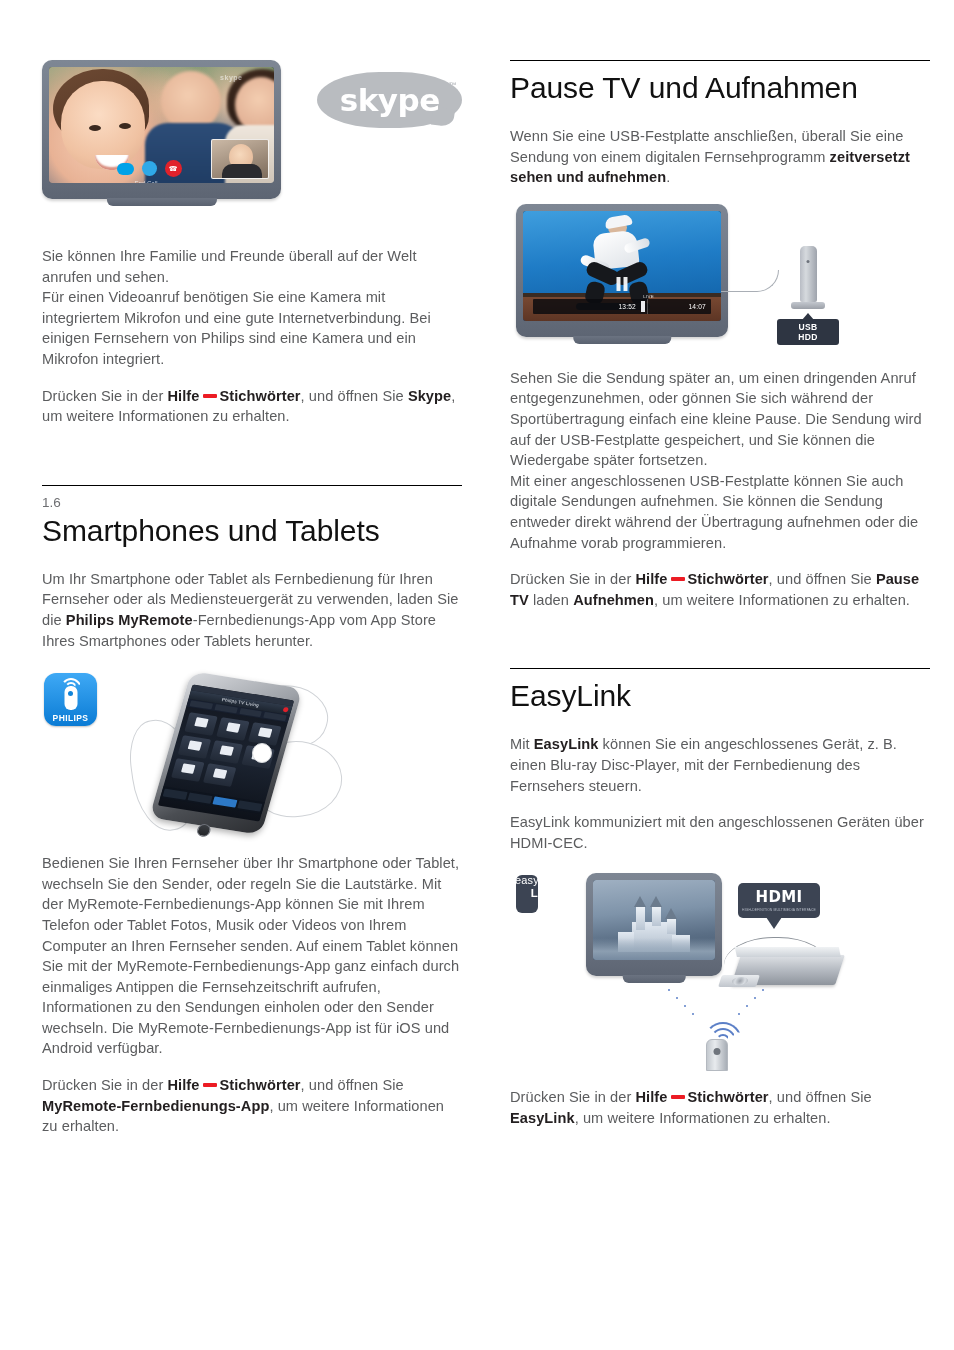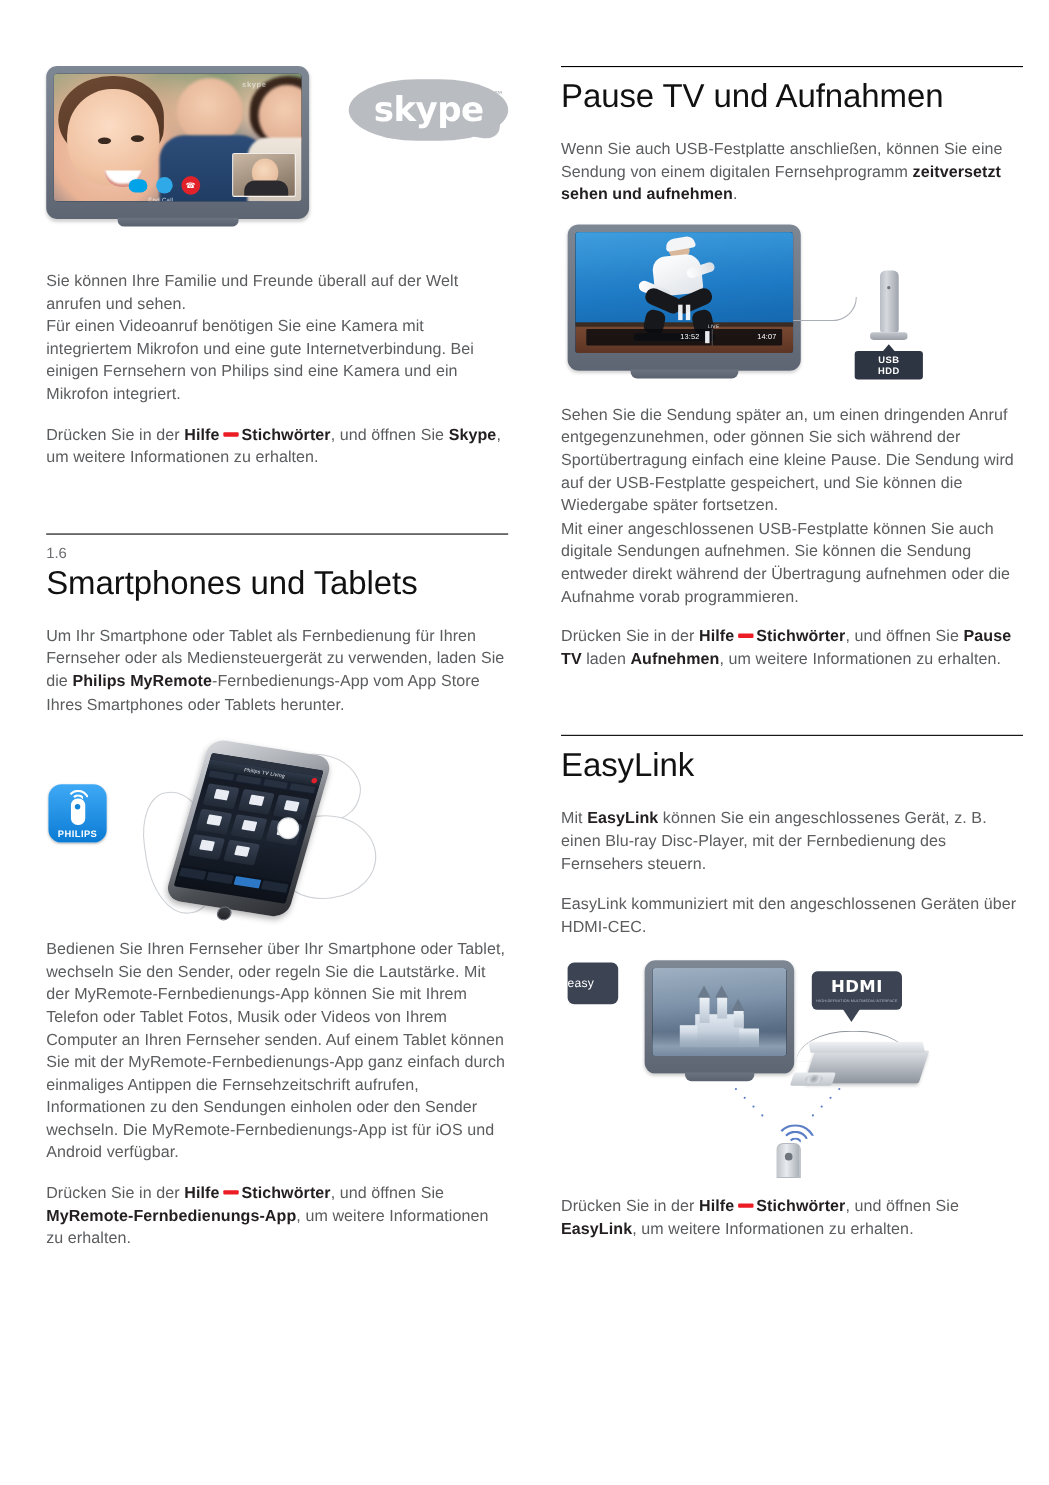--- a/index.html
+++ b/index.html
@@ -257,21 +257,20 @@
     margin: 6px 0 10px 0;
   }
   .philips-app-icon {
     position: absolute;
     left: 2px; top: 6px;
     width: 53px; height: 53px;
     border-radius: 12px;
     background: linear-gradient(180deg,#3fa9f5 0%, #0a7bd4 100%);
     box-shadow: 0 1px 2px rgba(0,0,0,0.25);
     overflow: hidden;
-    margin-top: 40px;
   }
   .pa-remote {
     position: absolute;
     left: 50%; top: 13px; transform: translateX(-50%);
     width: 13px; height: 24px;
     border-radius: 6px;
     background: #fff;
   }
   .pa-remote::after {
     content: "";
@@ -549,25 +548,25 @@
     border-bottom: 1.3px solid #a9aeb5;
     border-right: 1.3px solid #a9aeb5;
     border-radius: 0 0 30px 0;
   }
 
   
   .el-fig { position: relative; height: 200px; margin: 8px 0 18px 0; }
   .el-badge {
     position: absolute;
     left: 6px; top: 6px;
-    width: 46px; height: 38px;
+    width: 22px; height: 38px;
     background: #3c4453;
     border-radius: 6px;
     color: #fff;
-    display: flex; flex-direction: row;
+    display: flex; flex-direction: column;
     align-items: center; justify-content: flex-start;
     line-height: 1.05;
   }
   .el-badge .e1 { font-size: 11px; font-weight: normal; letter-spacing: 0.2px; }
   .el-badge .e2 { font-size: 11.5px; font-weight: bold; letter-spacing: 0.4px; padding-left: 36px; }
   .el-tv { position: absolute; left: 76px; top: 4px; width: 136px; }
   .el-screen { height: 80px; }
   .castle-bg {
     position: absolute; inset: 0;
     background: linear-gradient(175deg,#9fb0c2 0%, #7e93a9 40%, #5a6e85 70%, #44576d 100%);
@@ -835,21 +834,21 @@
         <span>Drücken Sie in der </span><b>Hilfe</b><span class="red-dash"></span><b>Stichwörter</b><span>, und öffnen Sie </span><b>MyRemote-Fernbedienungs-App</b><span>, um weitere Informationen zu erhalten.</span>
       </p>
     </div>
 
     <div class="col">
 
       <hr class="sec-rule">
       <h2 class="sec-title">Pause TV und Aufnahmen</h2>
 
       <p class="body-text">
-        <span>Wenn Sie auch USB-Festplatte anschließen, können Sie eine Sendung von einem digitalen Fernsehprogramm </span><b>zeitversetzt sehen und aufnehmen</b><span>.</span>
+        <span>Wenn Sie eine USB-Festplatte anschließen, überall Sie eine Sendung von einem digitalen Fernsehprogramm </span><b>zeitversetzt sehen und aufnehmen</b><span>.</span>
       </p>
 
       <div class="usb-fig">
         <div class="tv usb-tv">
           <div class="tv-screen usb-screen">
             <div class="skate-sky"></div>
             <div class="ramp"></div>
             <div class="ramp-edge"></div>
             <div class="skater">
               <div class="sk-head"></div>

